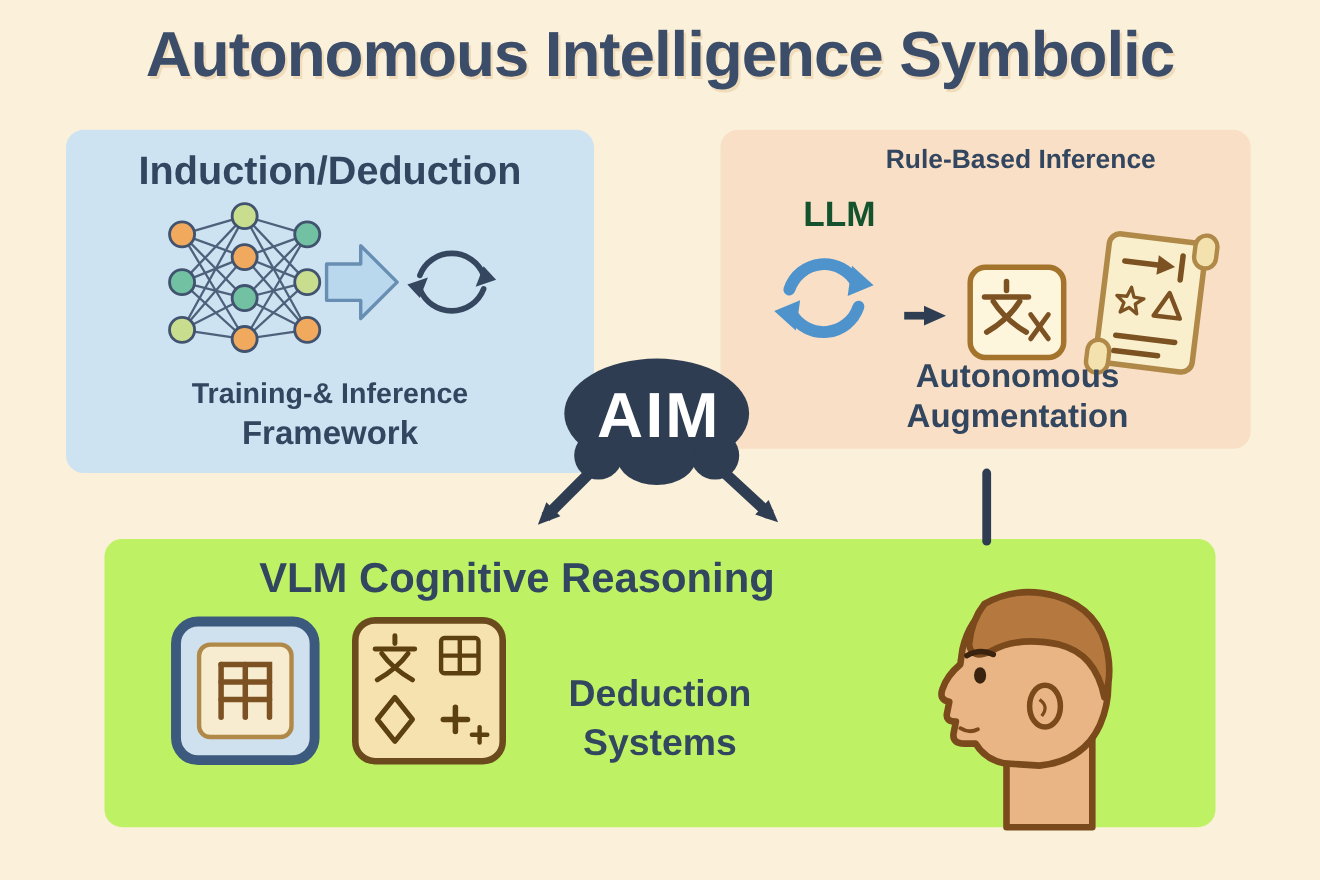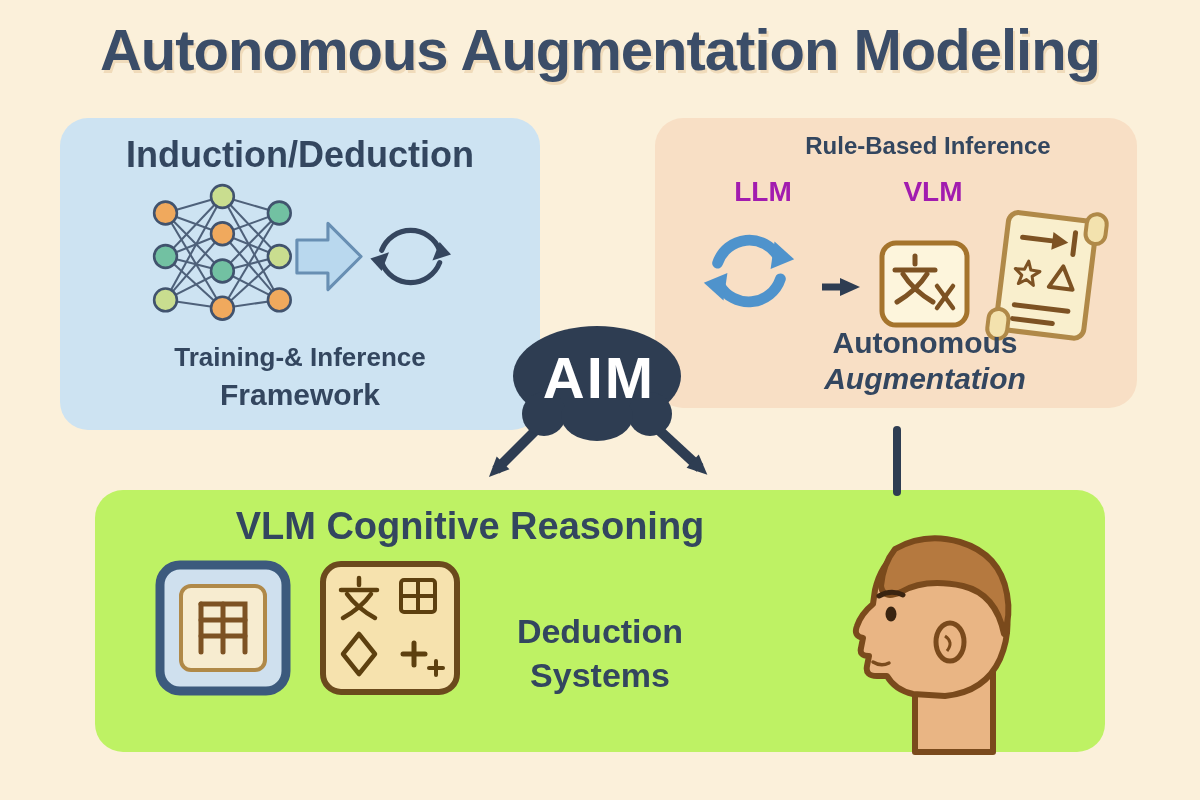--- a/index.html
+++ b/index.html
@@ -4,59 +4,59 @@
 <style>
   * { margin:0; padding:0; box-sizing:border-box; }
   html,body { width:1200px; height:800px; }
   body { font-family:"Liberation Sans","DejaVu Sans",sans-serif; }
   .canvas { position:relative; width:1200px; height:800px; background:#fbf0da; overflow:hidden; }
 
   .title { position:absolute; top:16px; left:0; width:100%; text-align:center;
            font-size:58px; font-weight:800; color:#3b4d68; letter-spacing:-1px;
            text-shadow:2px 3px 0 rgba(238,216,182,.9); }
 
-  .panel { position:absolute; border-radius:28px; z-index:1; }
+  .panel { position:absolute; border-radius:16px; z-index:1; }
   .panel-blue  { left:60px;  top:118px; width:480px;  height:312px; background:#cde3f2; }
   .panel-peach { left:655px; top:118px; width:482px;  height:290px; background:#f8dfc5; }
   .panel-pink  { left:95px;  top:490px; width:1010px; height:262px; background:#bef264; }
 
   .heading { position:absolute; width:100%; text-align:center; font-weight:800; color:#33465f; }
   .panel-blue  .heading { top:16px; font-size:36px; }
   .panel-peach .heading { top:14px; font-size:24px;margin-left:32px; }
   .panel-pink  .heading { top:15px; left:-130px; font-size:38px; }
 
   .caption { position:absolute; text-align:center; font-weight:800; color:#33465f; }
   .cap-blue-1 { top:224px; left:0; width:100%; font-size:26px; }
   .cap-blue-2 { top:260px; left:0; width:100%; font-size:30px; }
   .cap-peach-1 { top:208px; left:130px; width:280px; font-size:30px; }
-  .cap-peach-2 { top:244px; left:130px; width:280px; font-size:30px;font-style:italic; }
+  .cap-peach-2 { top:244px; left:130px; width:280px; font-size:30px; }
   .cap-pink-1 { top:78px;  left:355px; width:300px; font-size:34px; }
   .cap-pink-2 { top:122px; left:355px; width:300px; font-size:34px; }
   .cap-pink-3 { top:166px; left:355px; width:300px; font-size:34px; }
 
   .mini-label { position:absolute; top:58px; width:120px; text-align:center;
-                font-size:28px; font-weight:800; color:#a21caf; }
+                font-size:32px; font-weight:800; color:#14532d; }
   .label-llm { left:48px; }
   .label-vlm { left:218px; }
 
   .abs { position:absolute; }
   .overlay { position:absolute; left:0; top:0; width:1200px; height:800px;
              z-index:2; pointer-events:none; }
   .blob { position:absolute; left:494px; top:318px; width:210px; height:135px; z-index:3; }
   .aim-text { position:absolute; left:494px; top:318px; width:210px; height:118px; z-index:4;
               display:flex; align-items:center; justify-content:center;
               font-size:58px; font-weight:800; color:#ffffff; letter-spacing:2px; }
   .head { position:absolute; left:795px; top:494px; width:225px; height:262px; z-index:3; }
 </style>
 </head>
 <body>
 
 <div class="canvas">
 
-  <div class="title">Autonomous Augmentation Modeling</div>
+  <div class="title">Autonomous Intelligence Symbolic</div>
 
   <div class="panel panel-blue">
     <div class="heading">Induction/Deduction</div>
 
     <svg class="abs" style="left:75px; top:64px;" width="330" height="150" viewBox="0 0 310 145">
       <g stroke="#41536e" stroke-width="2" opacity="0.9">
         <line x1="25" y1="30" x2="80" y2="14"></line>
           <line x1="25" y1="30" x2="80" y2="50"></line>
         <line x1="25" y1="30" x2="80" y2="86"></line>
           <line x1="25" y1="30" x2="80" y2="122"></line>
@@ -105,21 +105,20 @@
     </svg>
 
     <div class="caption cap-blue-1">Training-&amp; Inference</div>
     <div class="caption cap-blue-2">Framework</div>
   </div>
 
   <div class="panel panel-peach">
     <div class="heading">Rule-Based Inference</div>
 
     <div class="mini-label label-llm">LLM</div>
-    <div class="mini-label label-vlm">VLM</div>
 
     <svg class="abs" style="left:35px; top:100px;" width="118" height="108" viewBox="0 0 120 110">
       <g stroke="#4f93cc" stroke-width="11" fill="none" stroke-linecap="round">
         <path d="M28 46 A 34 34 0 0 1 90 40"></path>
         <path d="M92 62 A 34 34 0 0 1 30 68"></path>
       </g>
       <polygon points="86,24 106,42 82,52" fill="#4f93cc"></polygon>
       <polygon points="34,84 14,66 38,56" fill="#4f93cc"></polygon>
     </svg>
 

